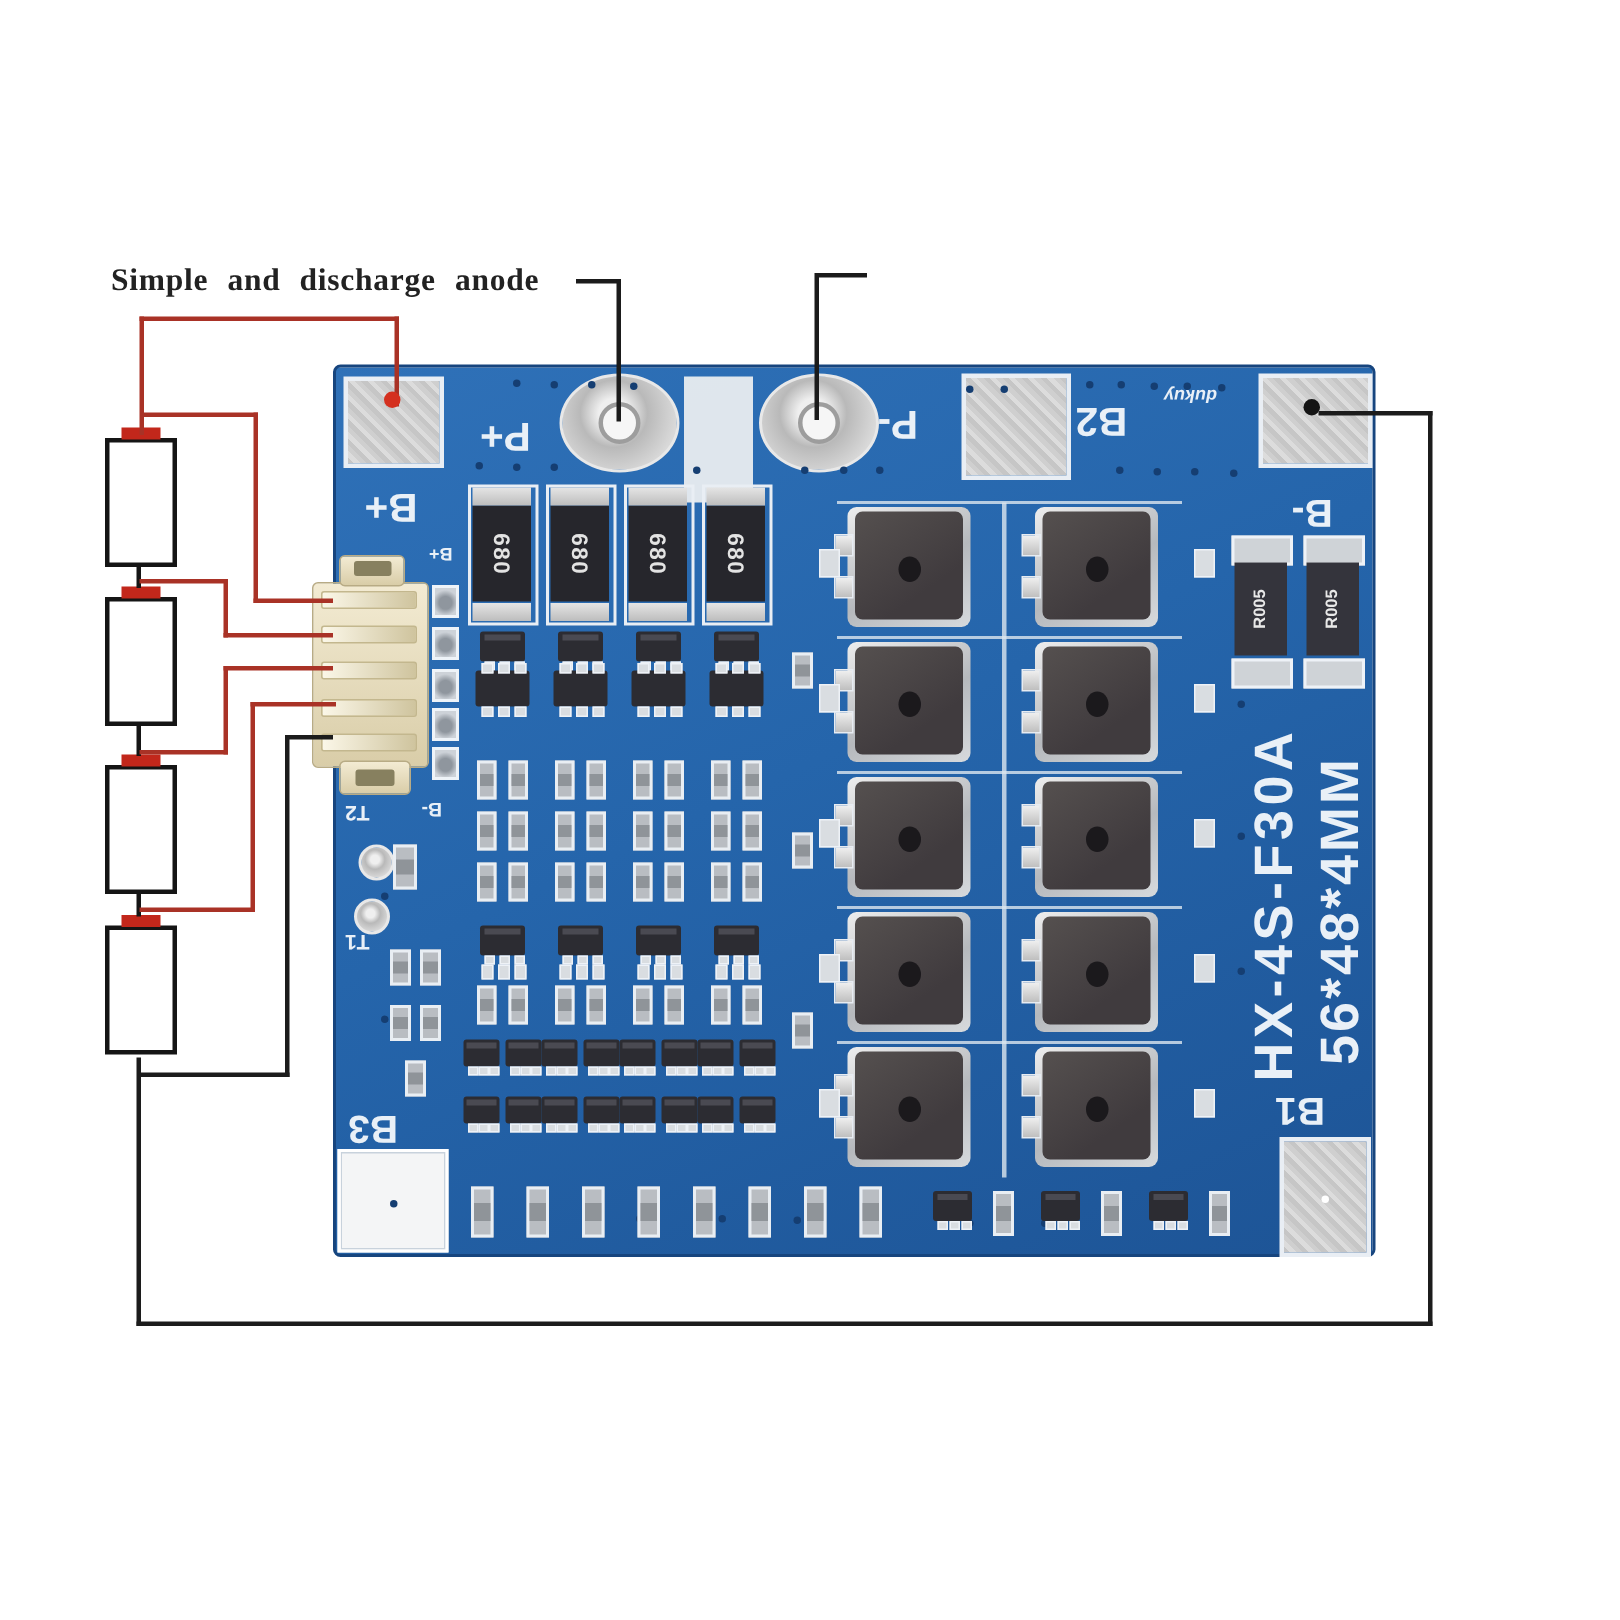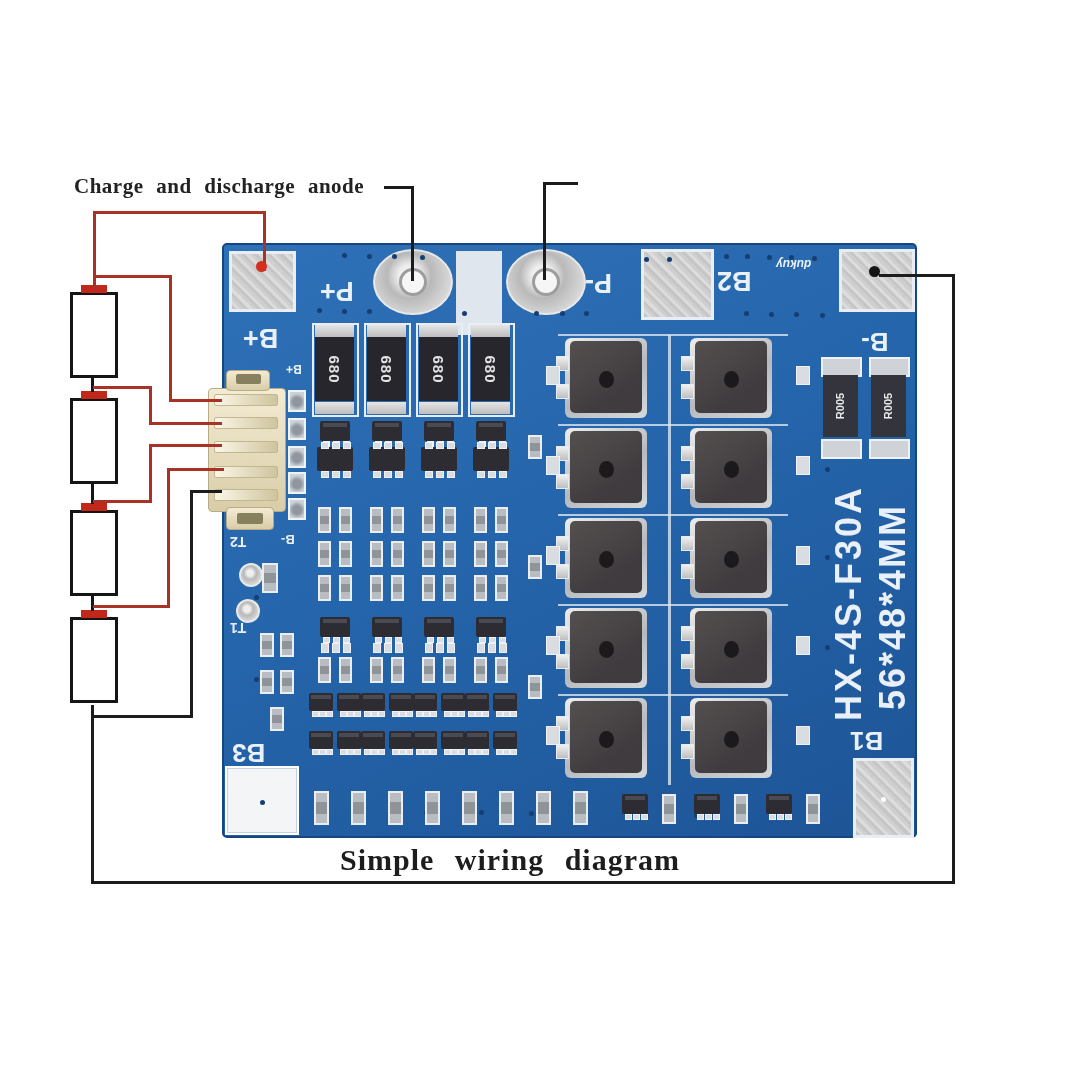--- a/index.html
+++ b/index.html
@@ -65,21 +65,21 @@
          box-sizing:border-box;border-radius:2px;z-index:6;}
   .pinPad{position:absolute;border:2px solid #eef3f8;background:radial-gradient(circle at 50% 55%,#8f969e 0 35%,#cdd2d8 70%);
           box-sizing:border-box;z-index:2;}
   .dot{position:absolute;border-radius:50%;z-index:7;}
 </style>
 </head>
 <body>
 
 <div id="canvas">
 
-  <div class="callout" style="left:74px;top:174px;">Charge and discharge anode</div>
+  <div class="callout" style="left:74px;top:174px;">Simple and discharge anode</div>
   <div class="ptr" style="left:384px;top:186px;width:30px;height:3px;"></div>
   <div class="ptr" style="left:411px;top:186px;width:3px;height:95px;"></div>
   <div class="ptr" style="left:545px;top:182px;width:33px;height:3px;"></div>
   <div class="ptr" style="left:543px;top:182px;width:3px;height:98px;"></div>
 
   <div id="board">
 
     <div class="padSilver" style="left:5px;top:6px;width:67px;height:61px;"></div>
     <div class="ring" style="left:149px;top:4px;width:80px;height:66px;"></div>
     <div class="hole" style="left:175px;top:23px;width:28px;height:28px;"></div>
@@ -693,14 +693,13 @@
       <div class="wire" style="position: absolute; left: 190px; top: 490px; width: 32px; height: 3px; background: rgb(28, 28, 28);"></div>
       <div class="wire" style="position: absolute; left: 91px; top: 705px; width: 3px; height: 179px; background: rgb(28, 28, 28);"></div>
       <div class="wire" style="position: absolute; left: 91px; top: 881px; width: 864px; height: 3px; background: rgb(28, 28, 28);"></div>
       <div class="wire" style="position: absolute; left: 952px; top: 274px; width: 3px; height: 610px; background: rgb(28, 28, 28);"></div>
       <div class="wire" style="position: absolute; left: 879px; top: 274px; width: 76px; height: 3px; background: rgb(28, 28, 28);"></div>
     </div>
 
   <div class="dot" style="left:256px;top:261px;width:11px;height:11px;background:#d4301f;"></div>
   <div class="dot" style="left:869px;top:266px;width:11px;height:11px;background:#141414;"></div>
 
-  <div class="title">Simple wiring diagram</div>
 </div>
 
 </body></html>

